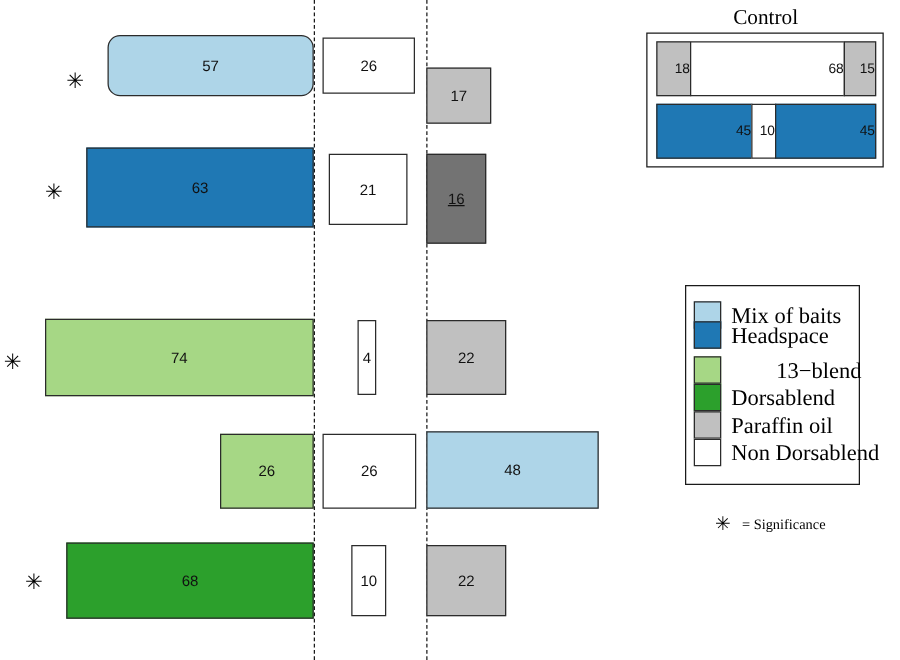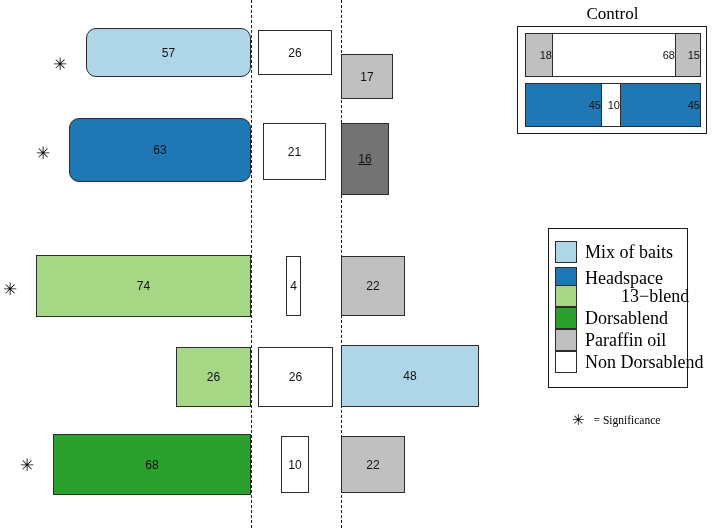--- a/index.html
+++ b/index.html
@@ -139,21 +139,21 @@
     <span class="bar-label">57</span>
   </div>
   <div class="bar" style="left:258px; top:30px; width:74px;  height:45px; background:#FFFFFF;">
     <span class="bar-label">26</span>
   </div>
   <div class="bar" style="left:341px; top:30px; width:52px;  height:45px; background:#C0C0C0;margin-top:24px;">
     <span class="bar-label">17</span>
   </div>
 
   <span class="sig" style="left:36px; top:145px;">✳</span>
-  <div class="bar" style="left:69px;  top:118px; width:182px; height:64px; background:#1F78B4;border-radius:10px;">
+  <div class="bar" style="left:69px;  top:118px; width:182px; height:64px; background:#1F78B4;">
     <span class="bar-label">63</span>
   </div>
   <div class="bar" style="left:263px; top:123px; width:63px;  height:57px; background:#FFFFFF;">
     <span class="bar-label">21</span>
   </div>
   <div class="bar" style="left:341px; top:123px; width:48px;  height:72px; background:#737373;text-decoration:underline;">
     <span class="bar-label">16</span>
   </div>
 
   <span class="sig" style="left:3px; top:281px;">✳</span>
@@ -213,21 +213,21 @@
         <span>45</span>
       </div>
     </div>
   </div>
 
   <div id="legend-box" style="left:548px; top:228px; width:140px; height:160px;">
     <div class="legend-row" style="left:6px; top:12px;">
       <span class="legend-swatch" style="background:#AED5E8;"></span>
       <span class="legend-label">Mix of baits</span>
     </div>
-    <div class="legend-row" style="left:6px; top:38px;">
+    <div class="legend-row" style="left:6px; top:28px;">
       <span class="legend-swatch" style="background:#1F78B4;"></span>
       <span class="legend-label">Headspace</span>
     </div>
     <div class="legend-row" style="left:6px; top:56px;gap:36px;">
       <span class="legend-swatch" style="background:#A6D785;"></span>
       <span class="legend-label">13−blend</span>
     </div>
     <div class="legend-row" style="left:6px; top:78px;">
       <span class="legend-swatch" style="background:#2CA02C;"></span>
       <span class="legend-label">Dorsablend</span>

